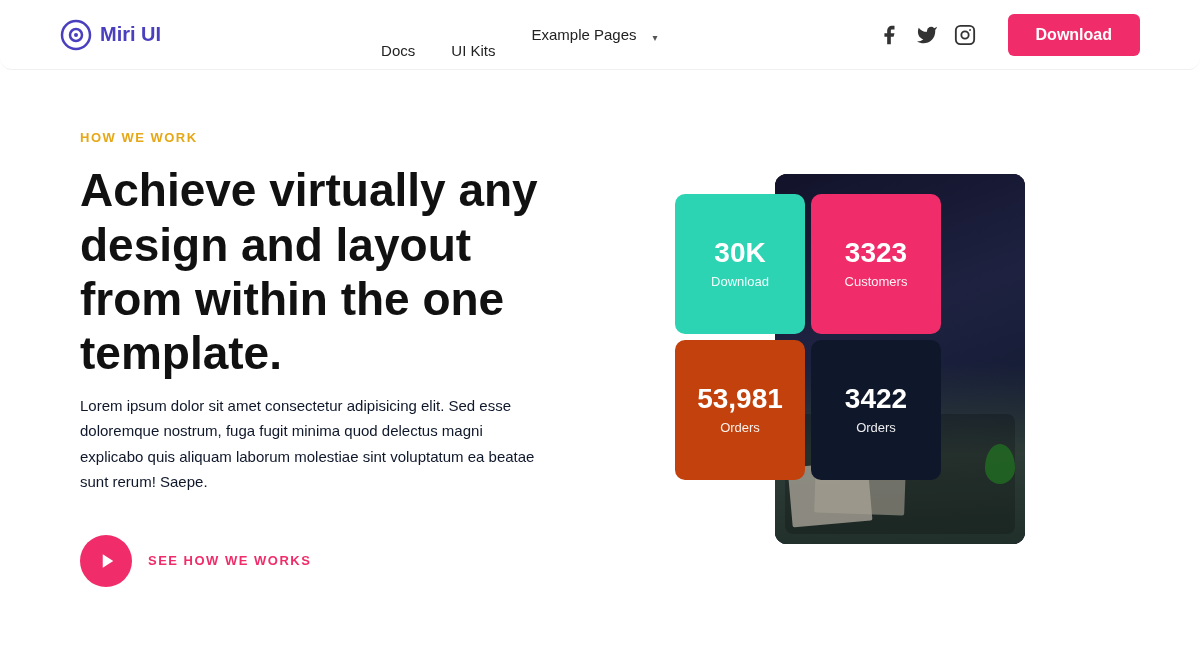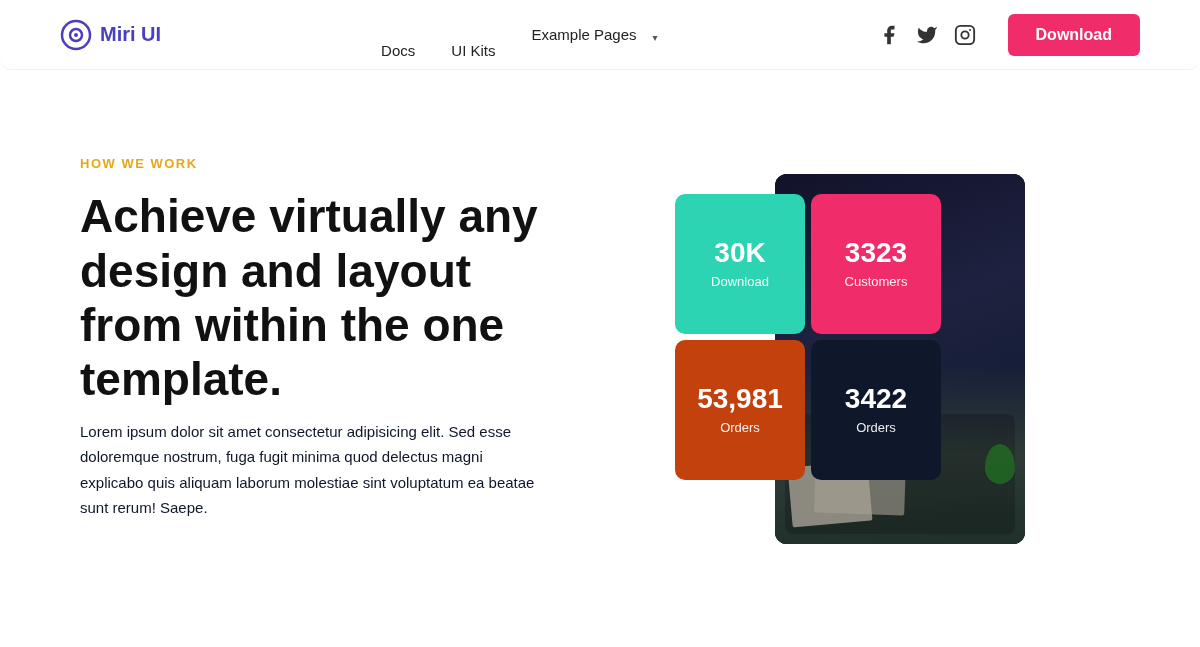--- a/index.html
+++ b/index.html
@@ -311,20 +311,28 @@
     <button class="btn-download">Download</button>
   </div>
 </nav>
 
 <div class="main-content">
 
   <div class="left-section">
     <div class="section-label">HOW WE WORK</div>
     <h1 class="main-heading">Achieve virtually any design and layout from within the one template.</h1>
     <p class="main-description">Lorem ipsum dolor sit amet consectetur adipisicing elit. Sed esse doloremque nostrum, fuga fugit minima quod delectus magni explicabo quis aliquam laborum molestiae sint voluptatum ea beatae sunt rerum! Saepe.</p>
+    <div class="cta-row">
+      <div class="play-btn">
+        <svg viewBox="0 0 24 24" xmlns="http://www.w3.org/2000/svg">
+          <polygon points="5,3 19,12 5,21" fill="#fff"></polygon>
+        </svg>
+      </div>
+      <span class="cta-label">SEE HOW WE WORKS</span>
+    </div>
   </div>
 
   <div class="right-section">
     <div class="stats-image-wrapper">
 
       <div class="dark-bg-image">
 
         <div style="position:absolute; inset:0; background: linear-gradient(160deg, #12122a 0%, #1e2240 40%, #0a1628 100%);"></div>
 
         <div style="position:absolute; bottom:0; left:0; right:0; height:180px; background: linear-gradient(0deg, #2a3a2a 0%, #3a4a3a 50%, transparent 100%); opacity:0.7;"></div>

